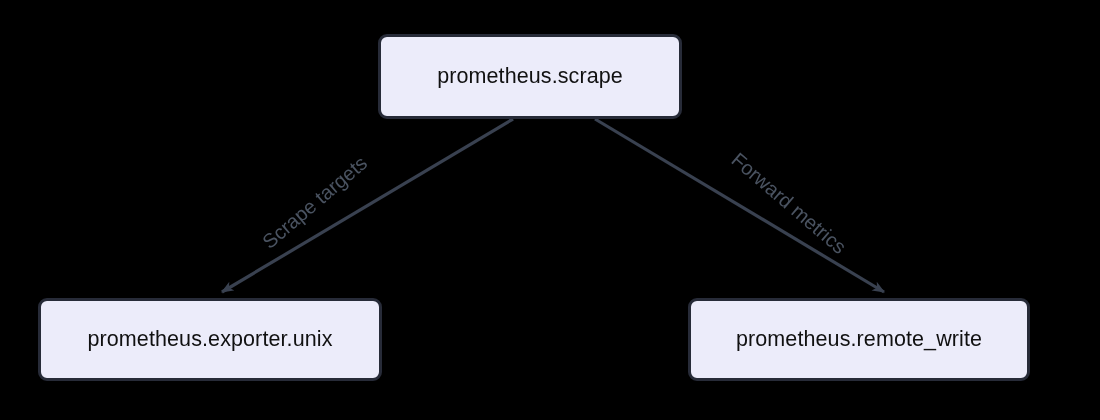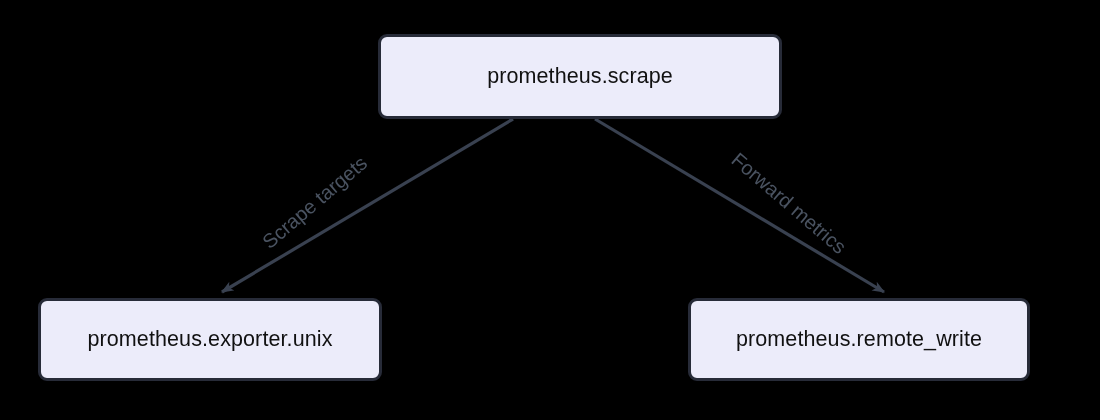--- a/index.html
+++ b/index.html
@@ -33,21 +33,21 @@
     align-items: center;
     justify-content: center;
   }
   .node-label {
     color: #111111;
     font-size: 21.5px;
     font-family: "Liberation Sans", "DejaVu Sans", sans-serif;
     white-space: nowrap;
     letter-spacing: 0.1px;
   }
-  #node-scrape        { left: 378px; top: 34px;  width: 404px; height: 85px; justify-content: center; }
+  #node-scrape        { left: 378px; top: 34px;  width: 304px; height: 85px; justify-content: center; }
   #node-exporter-unix { left: 38px;  top: 298px; width: 344px; height: 83px; text-align: right; }
   #node-remote-write  { left: 688px; top: 298px; width: 342px; height: 83px; }
 
   .edge-label {
     position: absolute;
     color: #4A5361;
     font-size: 20px;
     font-family: "Liberation Sans", "DejaVu Sans", sans-serif;
     white-space: nowrap;
     transform-origin: 50% 50%;

